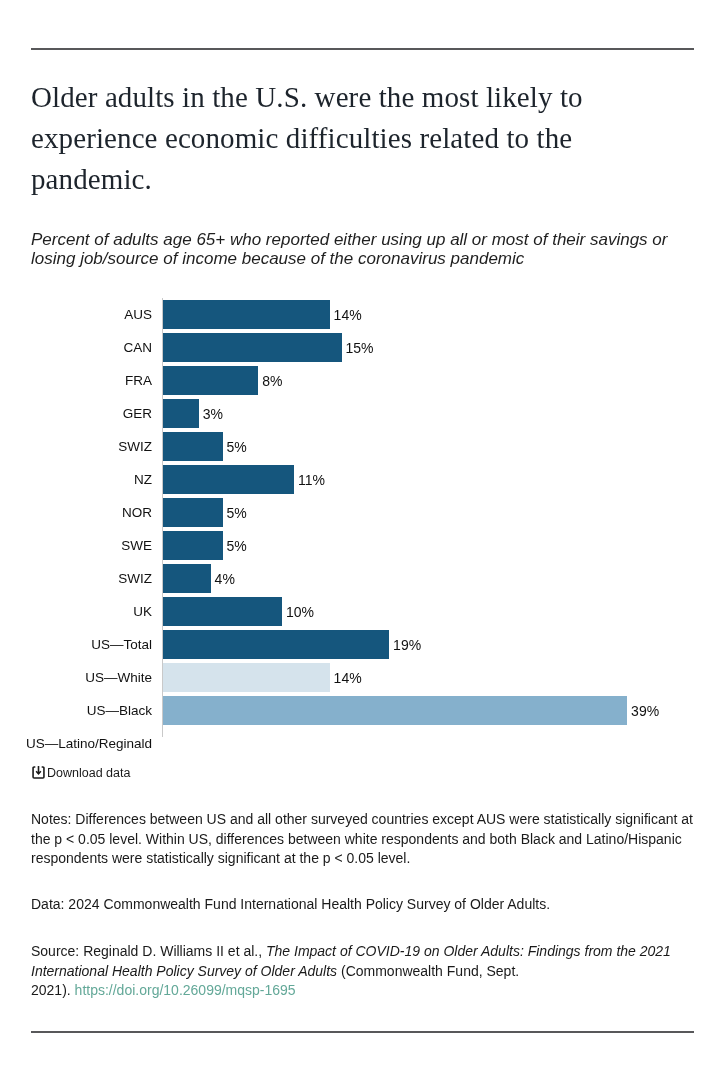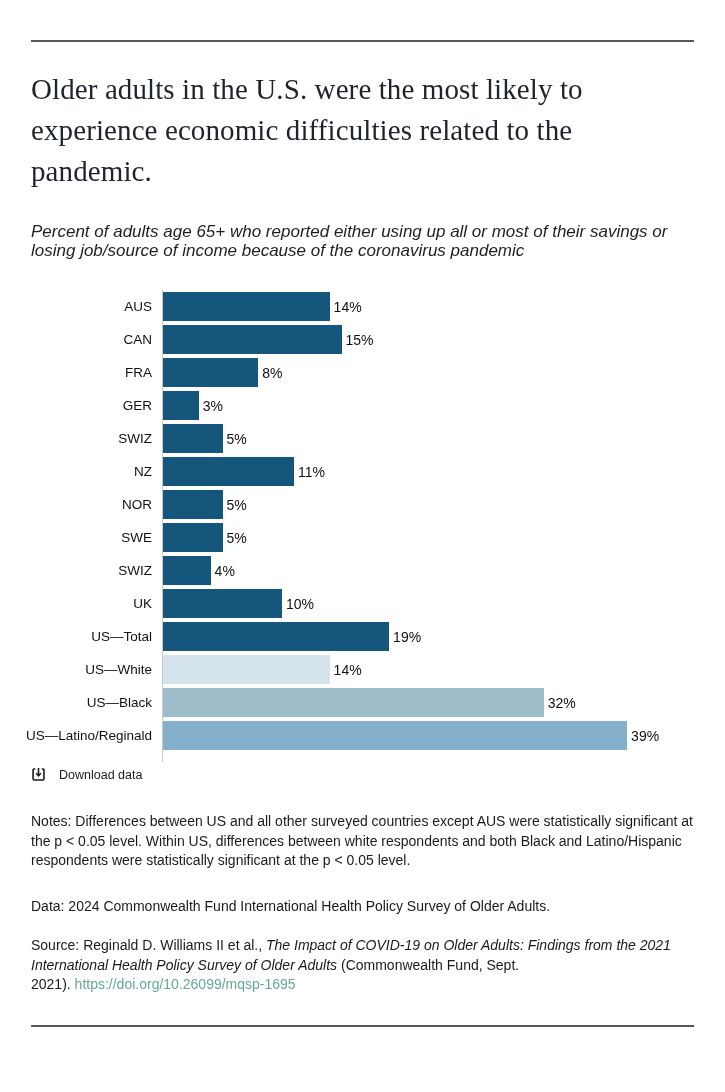--- a/index.html
+++ b/index.html
@@ -4,21 +4,21 @@
 <style>
   html, body { margin: 0; padding: 0; background: #ffffff; }
   body {
     width: 725px;
     height: 1092px;
     font-family: "Liberation Sans", sans-serif;
     color: #1a1a1a;
     position: relative;
     overflow: hidden;
   }
-  .page { padding: 8px 31px; }
+  .page { padding: 16px 31px; }
   .rule {
     height: 2px;
     background: #58585a;
     border: none;
   }
   .rule-top { margin-top: 32px; }
   .rule-bottom { margin-top: 30px; }
   h1.chart-title {
     margin: 27px 0 0 0;
     font-family: "Liberation Serif", serif;
@@ -72,37 +72,37 @@
   .bar-value {
     font-size: 14px;
     color: #111111;
     margin-left: 4px;
     white-space: nowrap;
   }
   .download {
     margin-top: 5px;
     display: flex;
     align-items: center;
-    gap: 13px;
+    gap: 1px;
     cursor: pointer;
     width: fit-content;
   }
   .download-label {
     font-size: 12.5px;
     color: #1a1a1a;
   }
   .notes, .data-line, .source {
     font-size: 14px;
     line-height: 19.5px;
     color: #1a1a1a;
     max-width: 663px;
   }
   .notes { margin-top: 30px; }
   .data-line { margin-top: 26px; }
-  .source { margin-top: 20px; }
+  .source { margin-top: 28px; }
   .source .italic { font-style: italic; }
   .source a {
     color: #63a898;
     text-decoration: none;
   }
 </style>
 </head>
 <body>
 
 <div class="page">
@@ -173,24 +173,20 @@
         </div>
         <div class="bar-row">
           <div class="bar" style="width: 226.1px; background: rgb(21, 86, 125);"></div>
           <span class="bar-value">19%</span>
         </div>
         <div class="bar-row">
           <div class="bar" style="width: 166.6px; background: rgb(213, 227, 236);"></div>
           <span class="bar-value">14%</span>
         </div>
         <div class="bar-row">
-          <div class="bar" style="width: 380.8px; background: rgb(159, 188, 202);"></div>
-          <span class="bar-value">32%</span>
-        </div>
-        <div class="bar-row">
           <div class="bar" style="width: 464.1px; background: rgb(133, 176, 204);"></div>
           <span class="bar-value">39%</span>
         </div>
       </div>
   </div>
 
   <div class="download">
     <span style="display:flex;">
       <svg width="15" height="15" viewBox="0 0 16 16">
         <path d="M4.6 2.2 H3.3 Q2.2 2.2 2.2 3.3 V12.7 Q2.2 13.8 3.3 13.8 H12.7 Q13.8 13.8 13.8 12.7 V3.3 Q13.8 2.2 12.7 2.2 H11.4" fill="none" stroke="#1a1a1a" stroke-width="1.7"></path>

